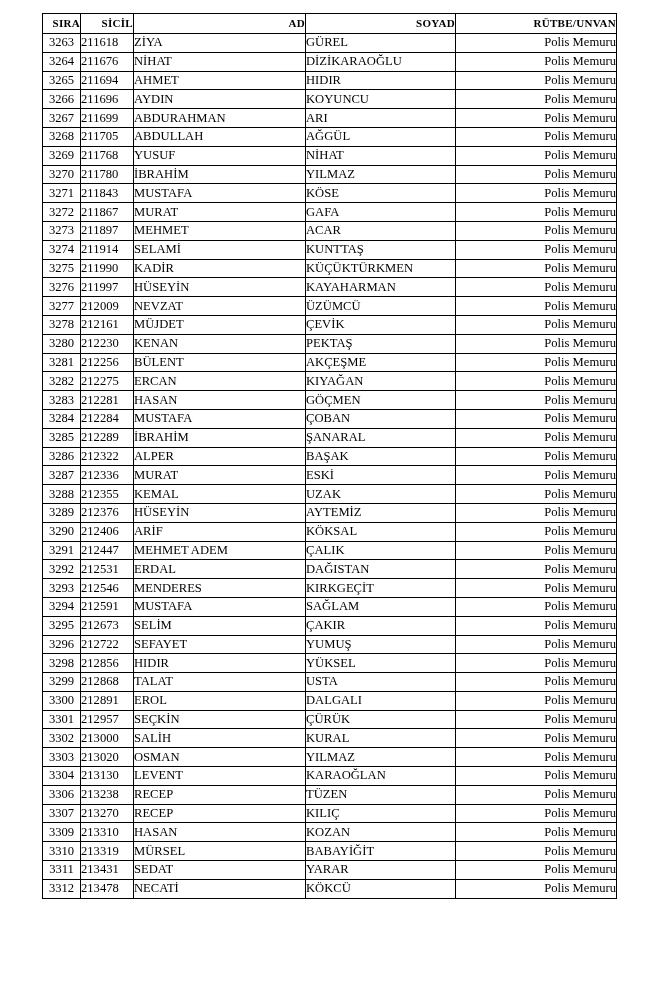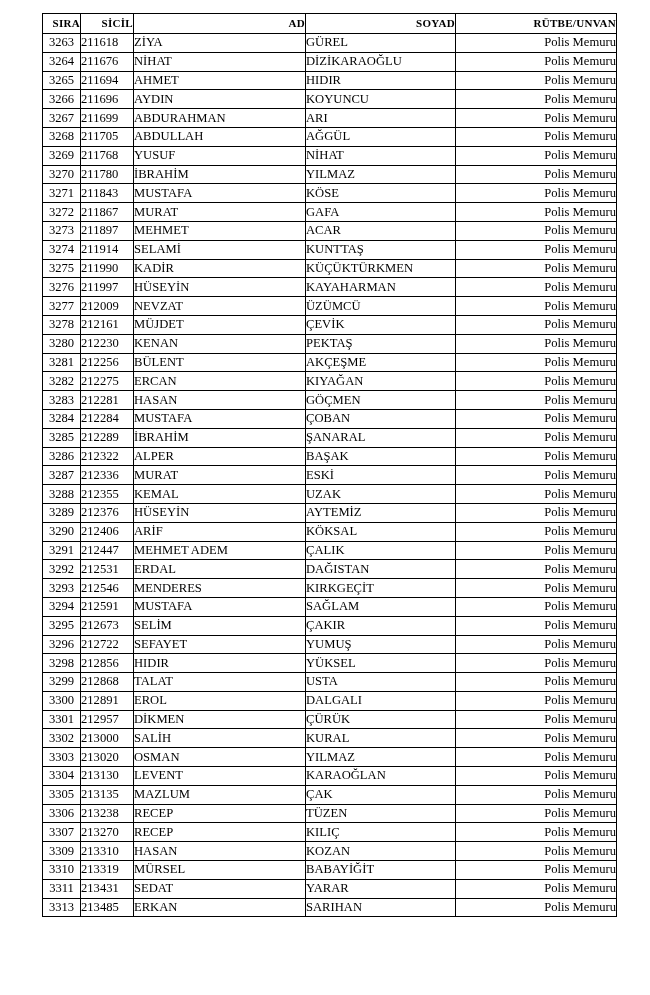--- a/index.html
+++ b/index.html
@@ -353,21 +353,21 @@
           <tr>
             <td class="cell-sira">3300</td>
             <td class="cell-sicil">212891</td>
             <td class="cell-ad">EROL</td>
             <td class="cell-soyad">DALGALI</td>
             <td class="cell-rutbe">Polis Memuru</td>
           </tr>
           <tr>
             <td class="cell-sira">3301</td>
             <td class="cell-sicil">212957</td>
-            <td class="cell-ad">DİKMEN</td>
+            <td class="cell-ad">SEÇKİN</td>
             <td class="cell-soyad">ÇÜRÜK</td>
             <td class="cell-rutbe">Polis Memuru</td>
           </tr>
           <tr>
             <td class="cell-sira">3302</td>
             <td class="cell-sicil">213000</td>
             <td class="cell-ad">SALİH</td>
             <td class="cell-soyad">KURAL</td>
             <td class="cell-rutbe">Polis Memuru</td>
           </tr>
@@ -379,27 +379,20 @@
             <td class="cell-rutbe">Polis Memuru</td>
           </tr>
           <tr>
             <td class="cell-sira">3304</td>
             <td class="cell-sicil">213130</td>
             <td class="cell-ad">LEVENT</td>
             <td class="cell-soyad">KARAOĞLAN</td>
             <td class="cell-rutbe">Polis Memuru</td>
           </tr>
           <tr>
-            <td class="cell-sira">3305</td>
-            <td class="cell-sicil">213135</td>
-            <td class="cell-ad">MAZLUM</td>
-            <td class="cell-soyad">ÇAK</td>
-            <td class="cell-rutbe">Polis Memuru</td>
-          </tr>
-          <tr>
             <td class="cell-sira">3306</td>
             <td class="cell-sicil">213238</td>
             <td class="cell-ad">RECEP</td>
             <td class="cell-soyad">TÜZEN</td>
             <td class="cell-rutbe">Polis Memuru</td>
           </tr>
           <tr>
             <td class="cell-sira">3307</td>
             <td class="cell-sicil">213270</td>
             <td class="cell-ad">RECEP</td>
@@ -421,22 +414,22 @@
             <td class="cell-rutbe">Polis Memuru</td>
           </tr>
           <tr>
             <td class="cell-sira">3311</td>
             <td class="cell-sicil">213431</td>
             <td class="cell-ad">SEDAT</td>
             <td class="cell-soyad">YARAR</td>
             <td class="cell-rutbe">Polis Memuru</td>
           </tr>
           <tr>
-            <td class="cell-sira">3313</td>
-            <td class="cell-sicil">213485</td>
-            <td class="cell-ad">ERKAN</td>
-            <td class="cell-soyad">SARIHAN</td>
+            <td class="cell-sira">3312</td>
+            <td class="cell-sicil">213478</td>
+            <td class="cell-ad">NECATİ</td>
+            <td class="cell-soyad">KÖKCÜ</td>
             <td class="cell-rutbe">Polis Memuru</td>
           </tr>
         </tbody>
     </table>
   </div>
 </div>
 
 </body></html>

